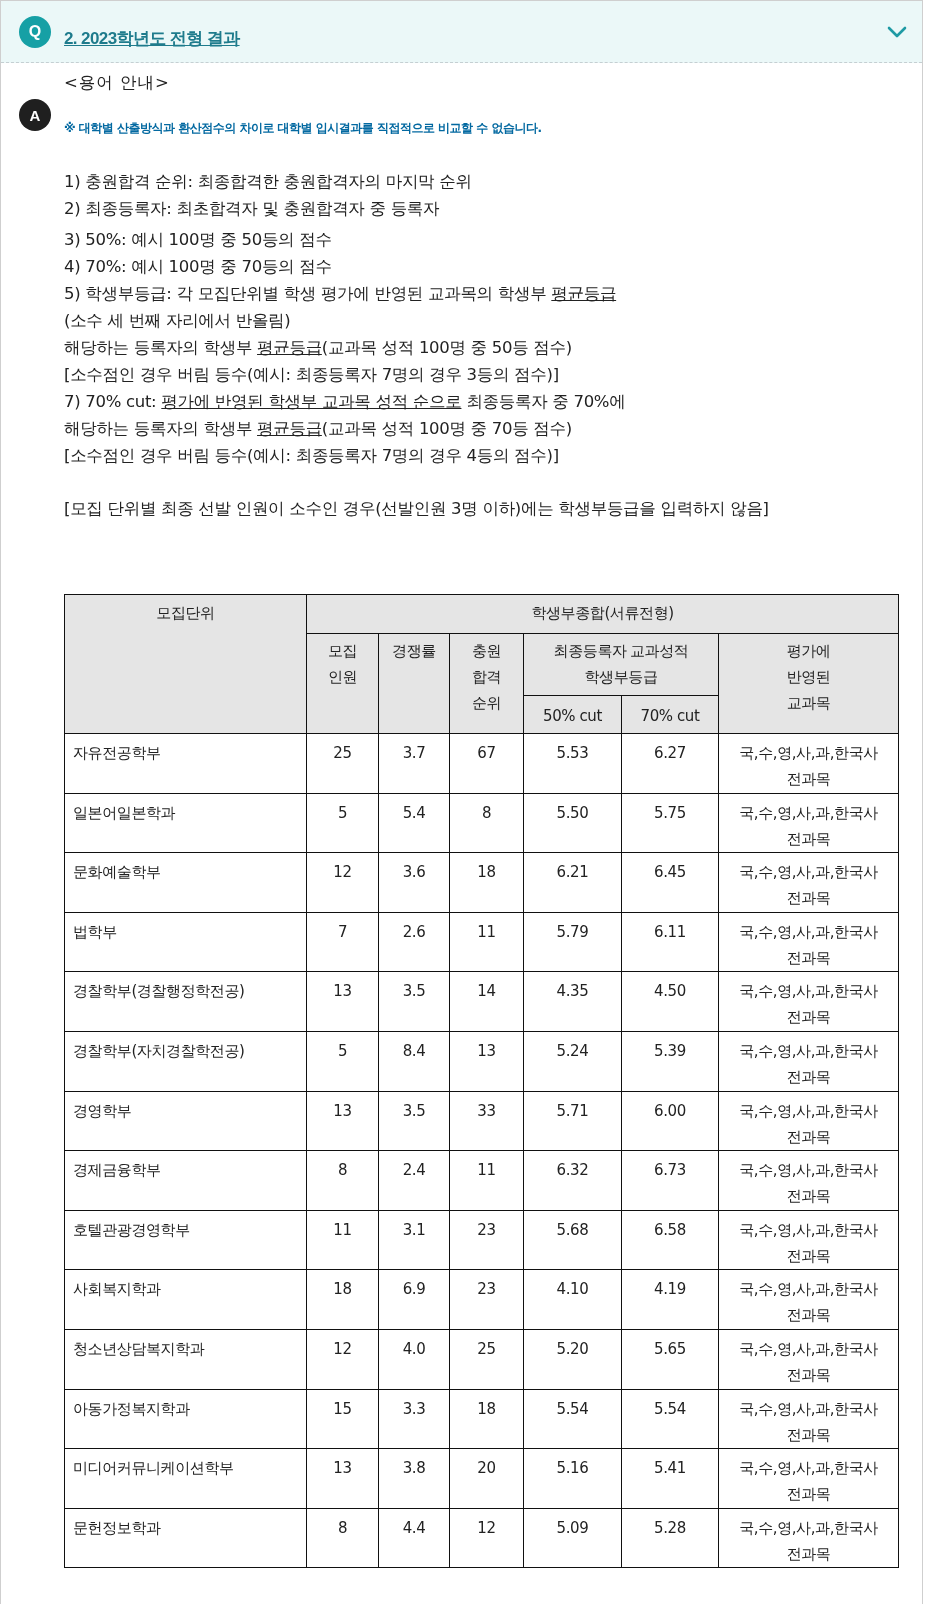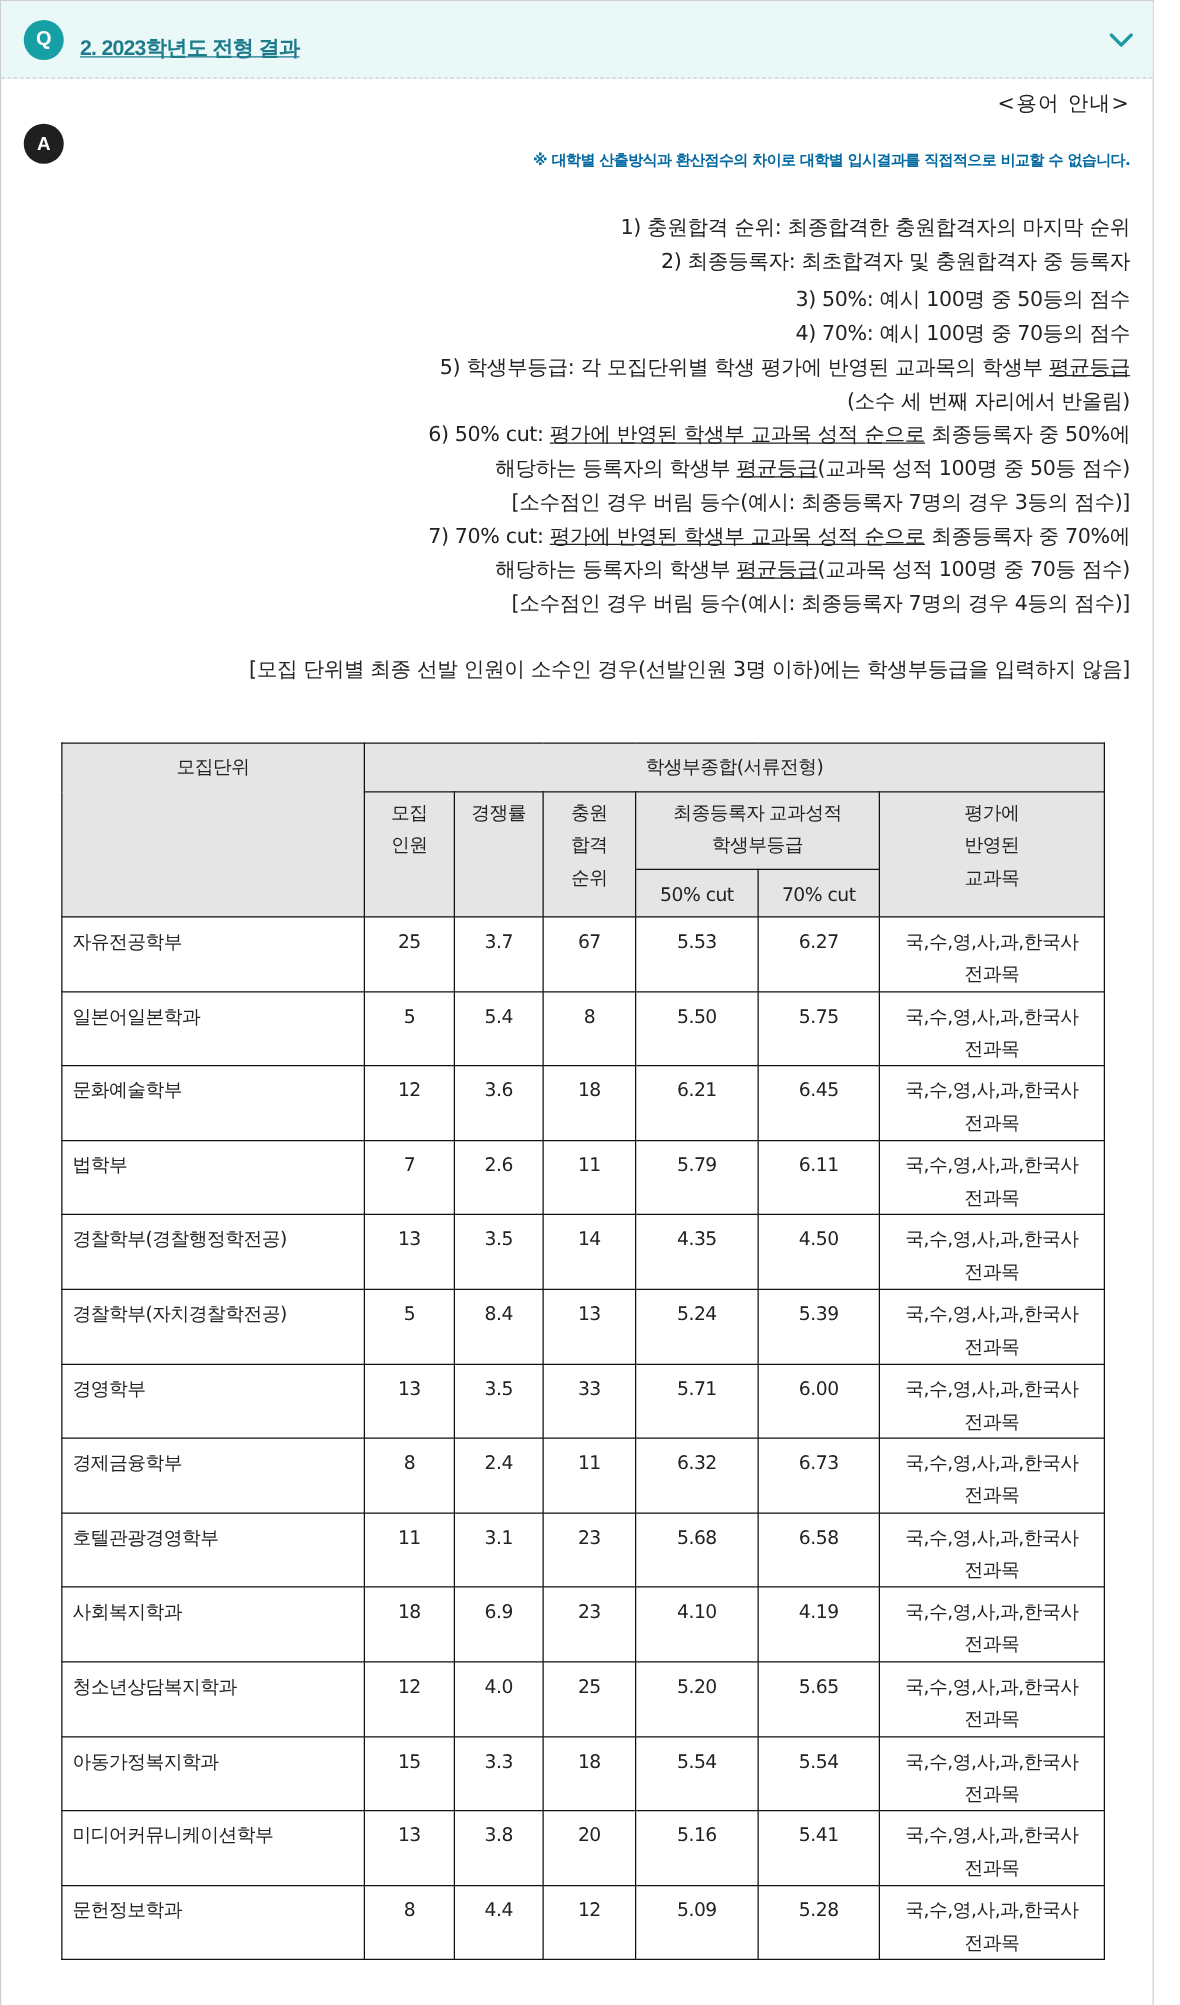--- a/index.html
+++ b/index.html
@@ -33,36 +33,35 @@
   .a-badge {
     position: absolute; left: 18px; top: 98px; width: 32px; height: 32px; border-radius: 50%;
     background: #1f1f1f; color: #fff; font-weight: bold; font-size: 15px;
     display: flex; align-items: center; justify-content: center;
     font-family: "Liberation Sans", sans-serif;
   }
   .answer {
     position: absolute; left: 63px; top: 68px; width: 840px;
     font-size: 16.5px; line-height: 27px; color: #222;
     letter-spacing: -0.3px;
-    text-align: right;
   }
   .answer p { white-space: nowrap; }
   .glossary-title { letter-spacing: 1px; }
   .warning {
     color: #0369a1; font-weight: bold; font-size: 12px; margin-top: 19px; letter-spacing: -0.5px;
   }
   .gap1 { height: 26px; }
   .gap-small { height: 4px; }
   .gap2 { height: 26px; }
   .gap3 { height: 31px; }
   .u { text-decoration: underline; }
   .year-heading { font-weight: bold; font-size: 17px; letter-spacing: -0.3px; }
 
   table.result {
-    position: absolute; left: 48px; top: 593px; width: 834px;
+    position: absolute; left: 63px; top: 593px; width: 834px;
     border-collapse: collapse; font-size: 15px; color: #222; letter-spacing: -0.4px;
     table-layout: fixed;
   }
   table.result th, table.result td { border: 1.5px solid #111; }
   table.result th { background: #e5e5e5; font-weight: normal; vertical-align: top; line-height: 26px; }
   table.result td { height: 59.6px; vertical-align: top; padding-top: 6px; text-align: center; line-height: 26px; }
   table.result td.unit { text-align: left; padding-left: 8px; }
   .h1 { height: 39px; padding-top: 5px; }
   .h2 { height: 62px; padding-top: 4px; font-family: Liberation Serif, serif; }
   .h3 { height: 38px; padding-top: 7px; }
@@ -88,21 +87,20 @@
     <p class="warning">※ 대학별 산출방식과 환산점수의 차이로 대학별 입시결과를 직접적으로 비교할 수 없습니다.</p>
 
     <div class="gap1"></div>
     <p>1) 충원합격 순위: 최종합격한 충원합격자의 마지막 순위</p>
     <p>2) 최종등록자: 최초합격자 및 충원합격자 중 등록자</p>
     <div class="gap-small"></div>
     <p>3) 50%: 예시 100명 중 50등의 점수</p>
     <p>4) 70%: 예시 100명 중 70등의 점수</p>
     <p><span>5) 학생부등급: 각 모집단위별 학생 평가에 반영된 교과목의 학생부 </span><span class="u">평균등급</span></p>
     <p>(소수 세 번째 자리에서 반올림)</p>
-    <p><span>6) 50% cut: </span><span class="u">평가에 반영된 학생부 교과목 성적 순으로</span><span> 최종등록자 중 50%에</span></p>
     <p><span>해당하는 등록자의 학생부 </span><span class="u">평균등급</span><span>(교과목 성적 100명 중 50등 점수)</span></p>
     <p>[소수점인 경우 버림 등수(예시: 최종등록자 7명의 경우 3등의 점수)]</p>
     <p><span>7) 70% cut: </span><span class="u">평가에 반영된 학생부 교과목 성적 순으로</span><span> 최종등록자 중 70%에</span></p>
     <p><span>해당하는 등록자의 학생부 </span><span class="u">평균등급</span><span>(교과목 성적 100명 중 70등 점수)</span></p>
     <p>[소수점인 경우 버림 등수(예시: 최종등록자 7명의 경우 4등의 점수)]</p>
 
     <div class="gap2"></div>
     <p>[모집 단위별 최종 선발 인원이 소수인 경우(선발인원 3명 이하)에는 학생부등급을 입력하지 않음]</p>
     <div class="gap3"></div>
   </div>

